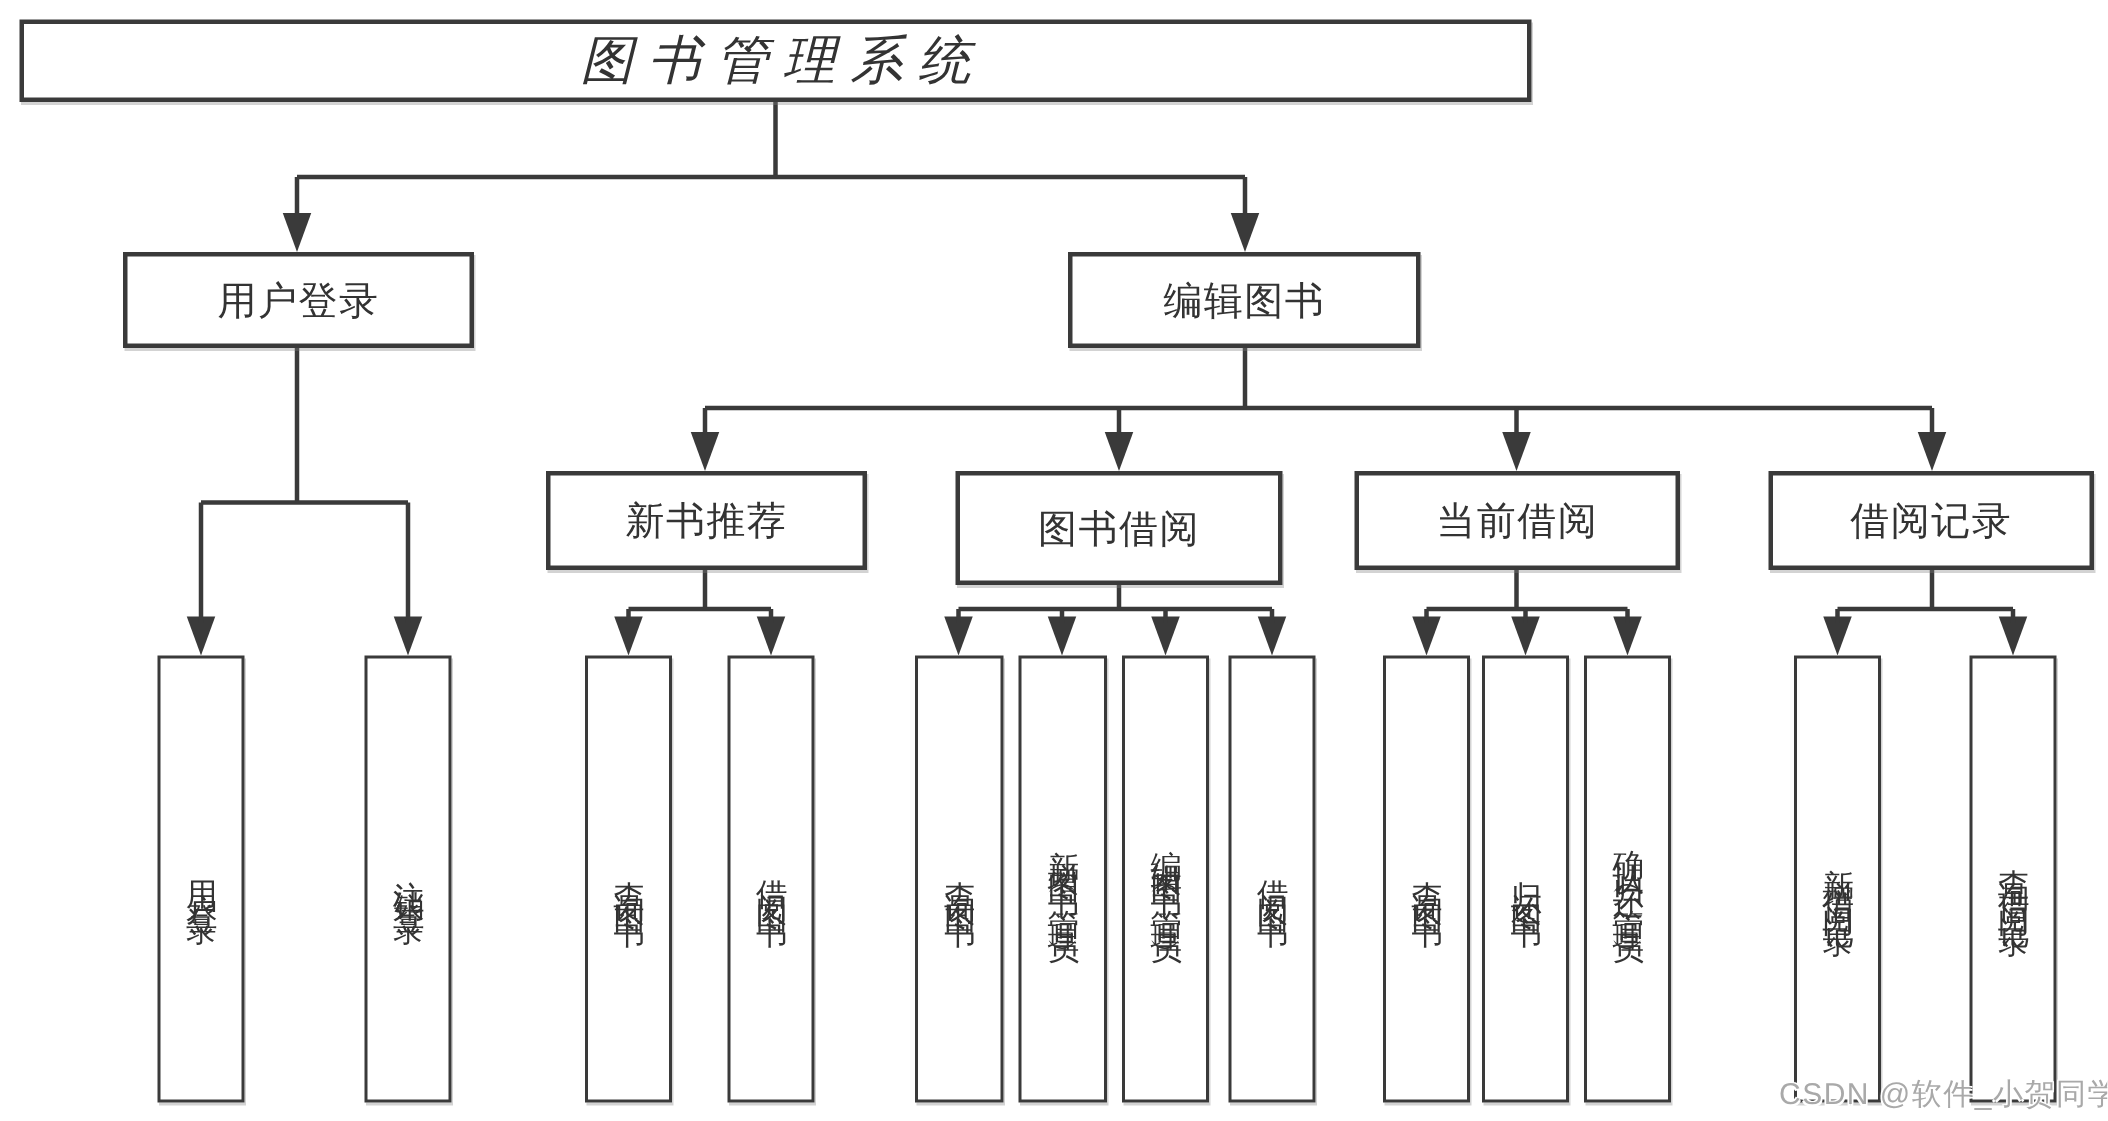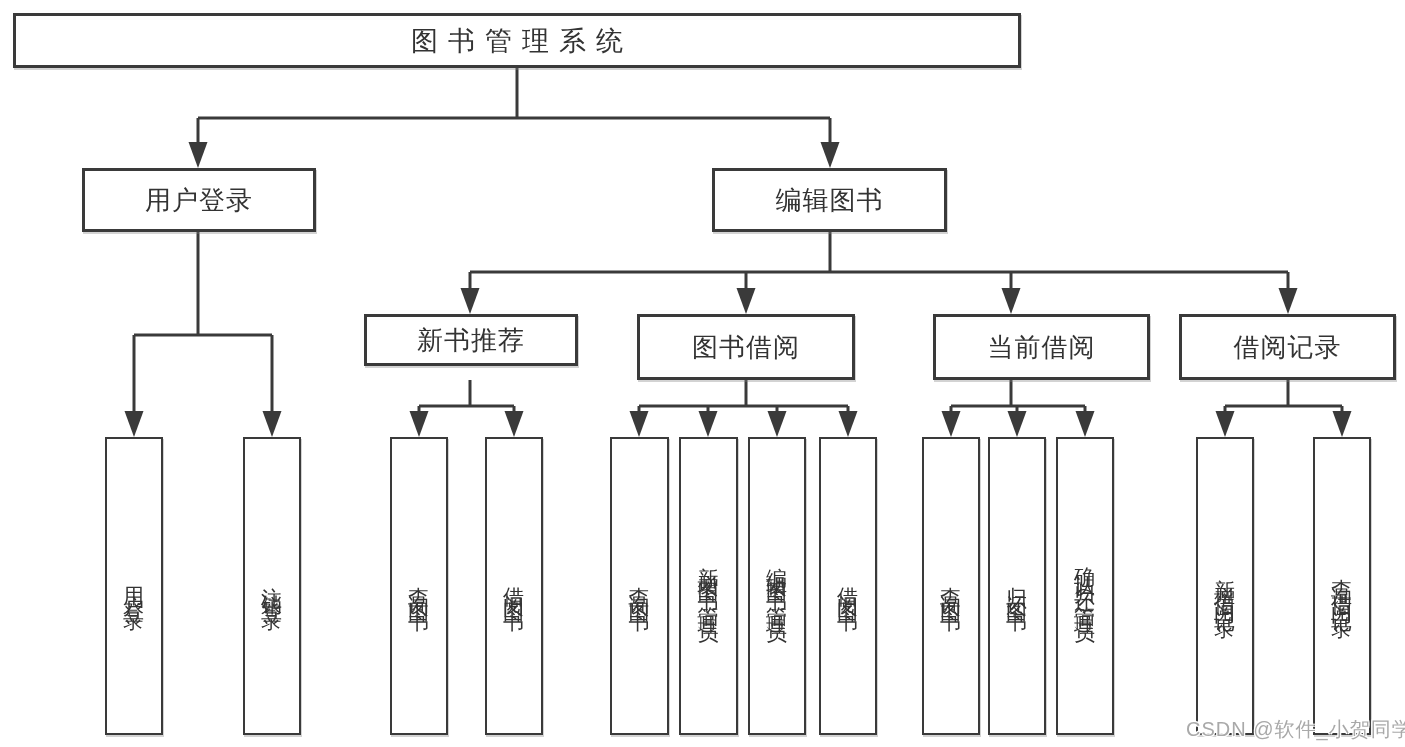--- a/index.html
+++ b/index.html
@@ -22,24 +22,25 @@
     box-sizing: border-box;
     background: #ffffff;
     border: 3px solid #3a3a3a;
     display: flex;
     align-items: center;
     justify-content: center;
     color: #333333;
     box-shadow: 1px 2px 0 rgba(130,130,130,0.35);
   }
   .node.lvl1 span {
-    font-size: 27px;
+    font-size: 35px;
     letter-spacing: 10px;
     padding-left: 10px; 
     white-space: nowrap;
+    font-style: italic;
   }
   .node.lvl2 span, .node.lvl3 span {
     font-size: 26px;
     letter-spacing: 1px;
     white-space: nowrap;
   }
   .node.leaf { border-width: 2.5px; }
   .node.leaf span {
     writing-mode: vertical-rl;
     text-orientation: mixed;
@@ -120,27 +121,27 @@
   <div id="watermark" style="color: rgb(169, 169, 169);">CSDN @软件_小贺同学</div>
 <div class="node lvl1" style="left: 13px; top: 13px; width: 1008px; height: 55px; border-color: rgb(58, 58, 58); background: rgb(255, 255, 255); color: rgb(51, 51, 51);">
       <span>图书管理系统</span>
     </div>
     <div class="node lvl2" style="left: 82px; top: 168px; width: 234px; height: 64px; border-color: rgb(58, 58, 58); background: rgb(255, 255, 255); color: rgb(51, 51, 51);">
       <span>用户登录</span>
     </div>
     <div class="node lvl2" style="left: 712px; top: 168px; width: 235px; height: 64px; border-color: rgb(58, 58, 58); background: rgb(255, 255, 255); color: rgb(51, 51, 51);">
       <span>编辑图书</span>
     </div>
-    <div class="node lvl3" style="left: 364px; top: 314px; width: 214px; height: 52px; border-color: rgb(58, 58, 58); background: rgb(255, 255, 255); color: rgb(51, 51, 51);">
+    <div class="node lvl3" style="left: 364px; top: 314px; width: 214px; height: 66px; border-color: rgb(58, 58, 58); background: rgb(255, 255, 255); color: rgb(51, 51, 51);">
       <span>新书推荐</span>
     </div>
-    <div class="node lvl3" style="left: 637px; top: 314px; width: 218px; height: 66px; border-color: rgb(58, 58, 58); background: rgb(255, 255, 255); color: rgb(51, 51, 51);">
+    <div class="node lvl3" style="left: 637px; top: 314px; width: 218px; height: 76px; border-color: rgb(58, 58, 58); background: rgb(255, 255, 255); color: rgb(51, 51, 51);">
       <span>图书借阅</span>
     </div>
-    <div class="node lvl3" style="left: 903px; top: 314px; width: 217px; height: 66px; border-color: rgb(58, 58, 58); background: rgb(255, 255, 255); color: rgb(51, 51, 51); margin-left: 30px;">
+    <div class="node lvl3" style="left: 903px; top: 314px; width: 217px; height: 66px; border-color: rgb(58, 58, 58); background: rgb(255, 255, 255); color: rgb(51, 51, 51);">
       <span>当前借阅</span>
     </div>
     <div class="node lvl3" style="left: 1179px; top: 314px; width: 217px; height: 66px; border-color: rgb(58, 58, 58); background: rgb(255, 255, 255); color: rgb(51, 51, 51);">
       <span>借阅记录</span>
     </div>
     <div class="node leaf" style="left: 105px; top: 437px; width: 58px; height: 298px; border-color: rgb(58, 58, 58); background: rgb(255, 255, 255); color: rgb(51, 51, 51);">
       <span>用户登录</span>
     </div>
     <div class="node leaf" style="left: 243px; top: 437px; width: 58px; height: 298px; border-color: rgb(58, 58, 58); background: rgb(255, 255, 255); color: rgb(51, 51, 51);">
       <span>注销登录</span>

